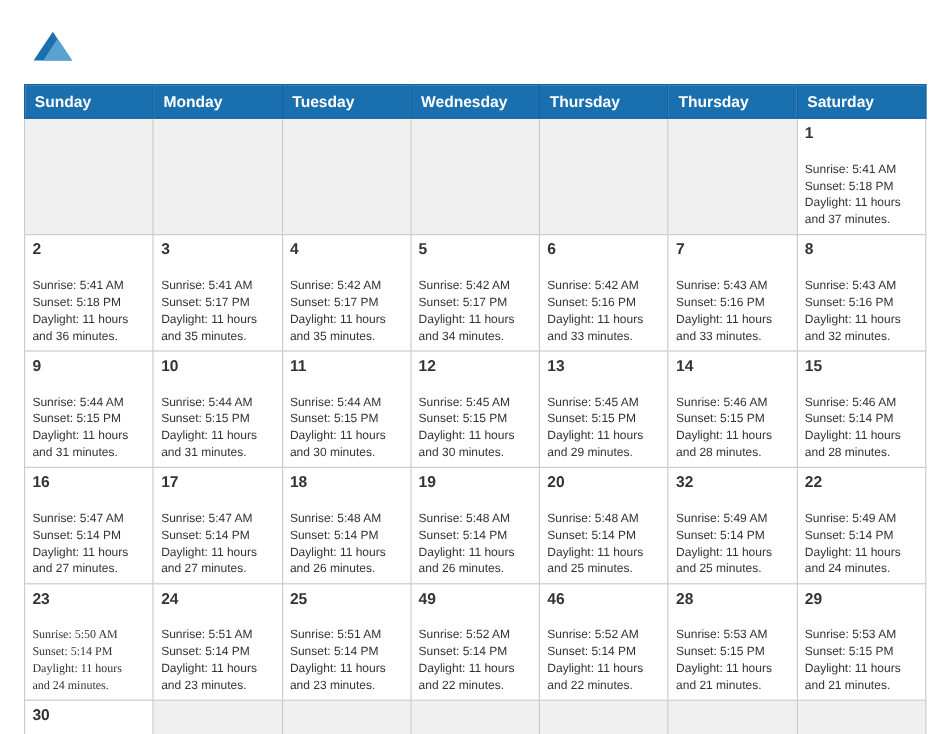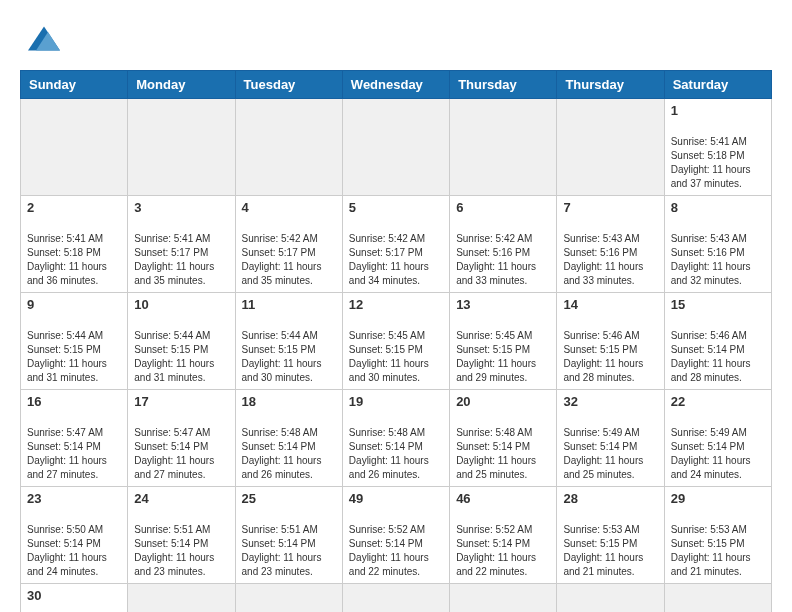--- a/index.html
+++ b/index.html
@@ -289,21 +289,21 @@
           <span class="day-num">22</span>
           <div class="day-info" style="white-space: pre-line;">Sunrise: 5:49 AM
 Sunset: 5:14 PM
 Daylight: 11 hours
 and 24 minutes.</div>
         </td>
       </tr>
       <tr>
         <td>
           <span class="day-num">23</span>
-          <div class="day-info" style="white-space: pre-line;">Sunrise: 5:50 AM
+          <div class="day-info" style="white-space: pre-line; font-family: Liberation Serif, serif;">Sunrise: 5:50 AM
 Sunset: 5:14 PM
 Daylight: 11 hours
 and 24 minutes.</div>
         </td>
         <td>
           <span class="day-num">24</span>
           <div class="day-info" style="white-space: pre-line;">Sunrise: 5:51 AM
 Sunset: 5:14 PM
 Daylight: 11 hours
 and 23 minutes.</div>

